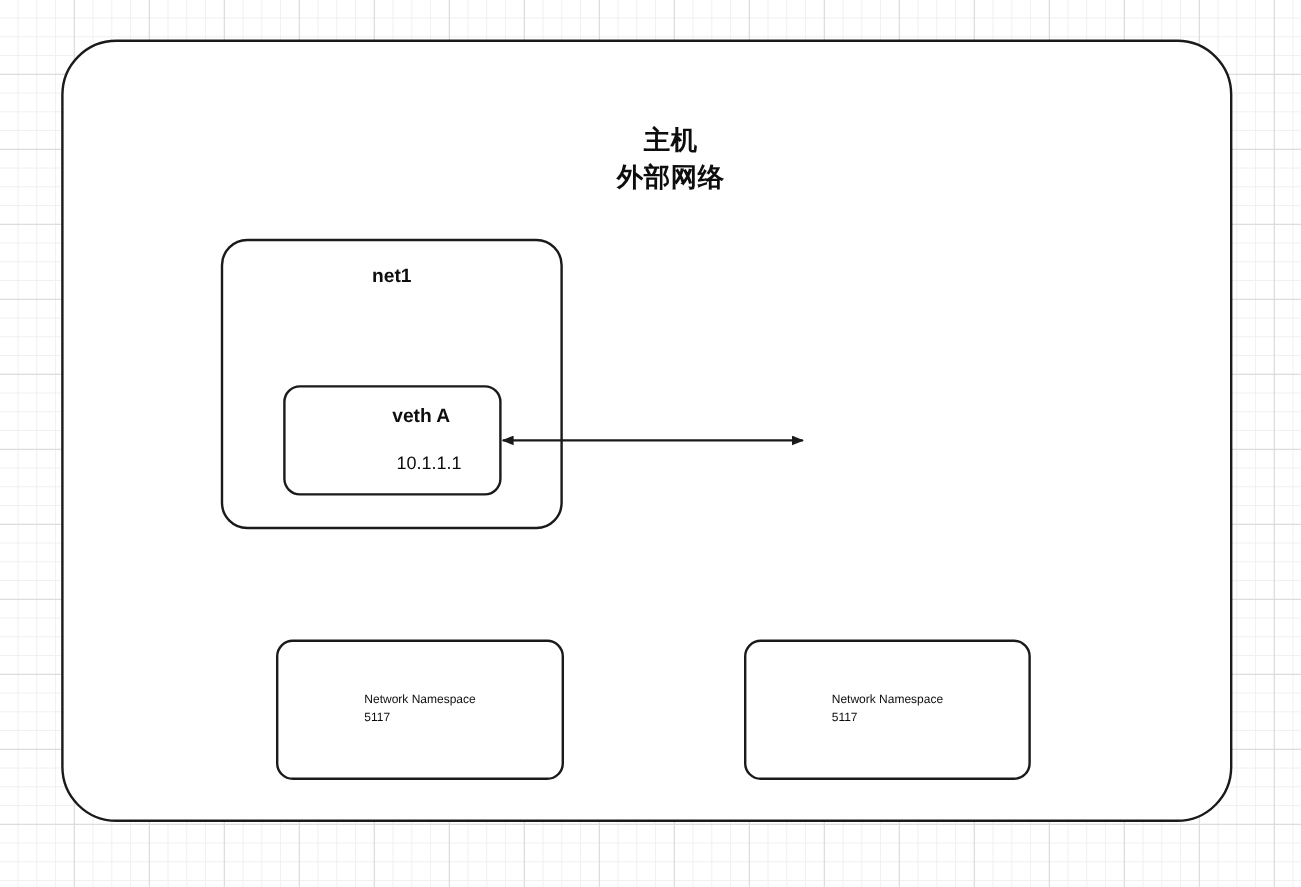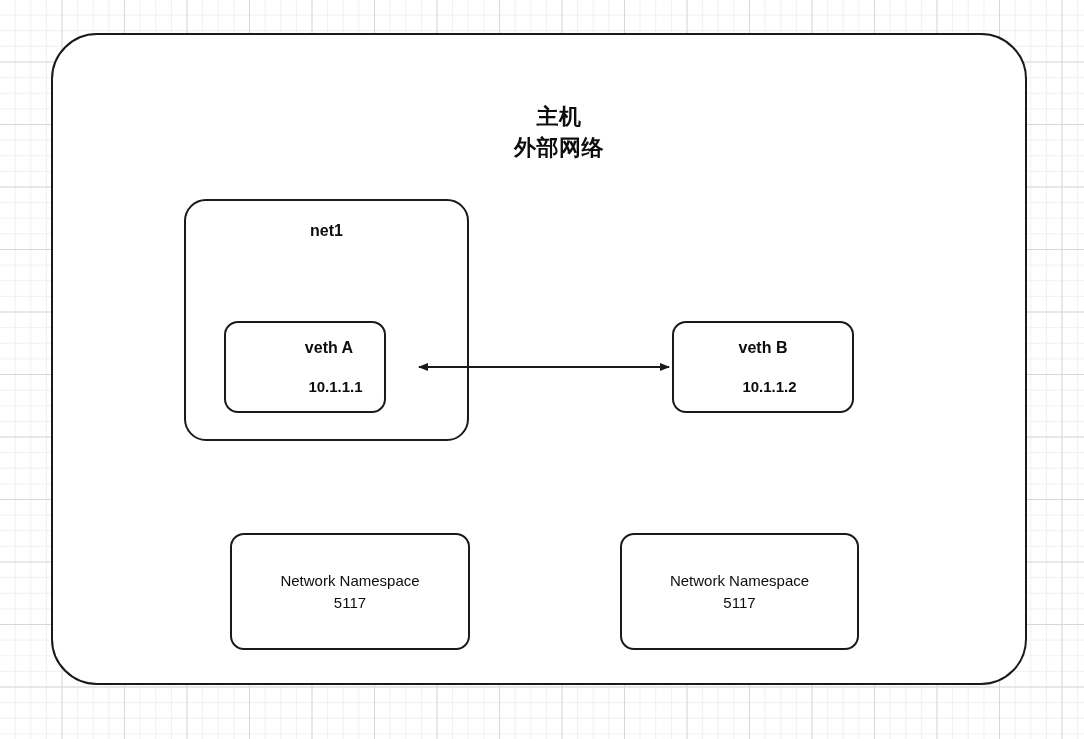--- a/index.html
+++ b/index.html
@@ -78,49 +78,49 @@
     line-height: 1.2;
   }
 
   
   .veth-box {
     top: 321px;
     height: 92px;
     border-radius: 14px;
     justify-content: center;
   }
-  #veth-a-box { left: 224px; width: 162px; padding-left: 48px; }
+  #veth-a-box { left: 236px; width: 182px; padding-left: 48px; }
   #veth-b-box { left: 672px; width: 182px; }
   .veth-name {
     font-size: 16px;
     font-weight: bold;
     line-height: 1.2;
     margin-bottom: 20px;
   }
   .veth-ip {
     font-size: 15px;
-    font-weight: bold;
+    font-weight: normal;
     line-height: 1.2;
     margin-left: 13px;
   }
 
   
   .ns-box {
     top: 533px;
     height: 117px;
     border-radius: 14px;
     justify-content: center;
   }
   #ns1-box { left: 230px; width: 240px; }
   #ns2-box { left: 620px; width: 239px; }
   .ns-text {
-    font-size: 15px;
+    font-size: 10px;
     font-weight: normal;
     line-height: 1.45;
-    text-align: center;
+    text-align: left;
     white-space: pre-line;
   }
 
   
   #veth-link {
     position: absolute;
     left: 410px;
     top: 348px;
     width: 268px;
     height: 40px;
@@ -140,24 +140,20 @@
   <div class="node net-box" id="net1-box">
     <div class="net-label">net1</div>
   </div>
 
 
   <div class="node veth-box" id="veth-a-box">
     <div class="veth-name">veth A</div>
     <div class="veth-ip">10.1.1.1</div>
   </div>
 
-  <div class="node veth-box" id="veth-b-box">
-    <div class="veth-name">veth B</div>
-    <div class="veth-ip">10.1.1.2</div>
-  </div>
 
   <svg id="veth-link" viewBox="0 0 268 40" width="268" height="40">
     <defs>
       <marker id="arrow-end" markerWidth="10" markerHeight="10" refX="9" refY="4" orient="auto" markerUnits="userSpaceOnUse">
         <path d="M0,0 L10,4 L0,8 z" fill="#1a1a1a"></path>
       </marker>
       <marker id="arrow-start" markerWidth="10" markerHeight="10" refX="1" refY="4" orient="auto" markerUnits="userSpaceOnUse">
         <path d="M10,0 L0,4 L10,8 z" fill="#1a1a1a"></path>
       </marker>
     </defs>

